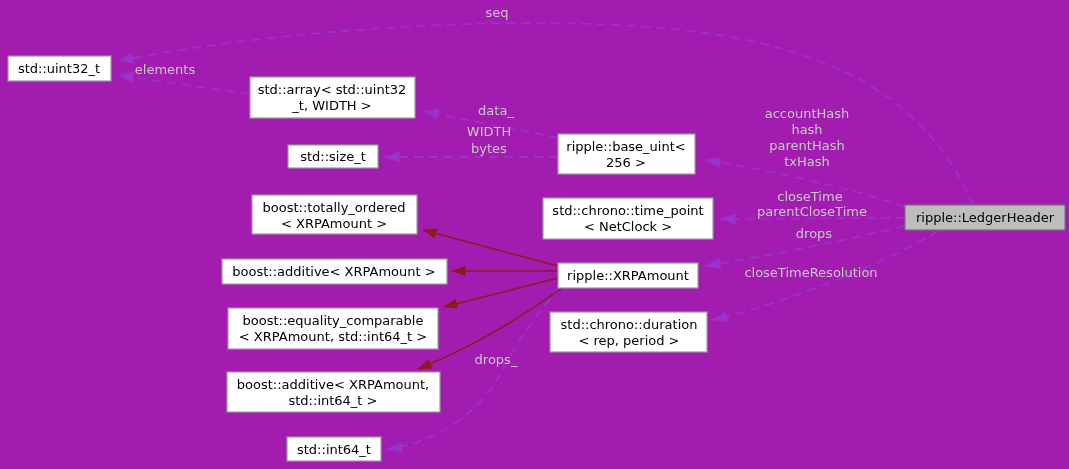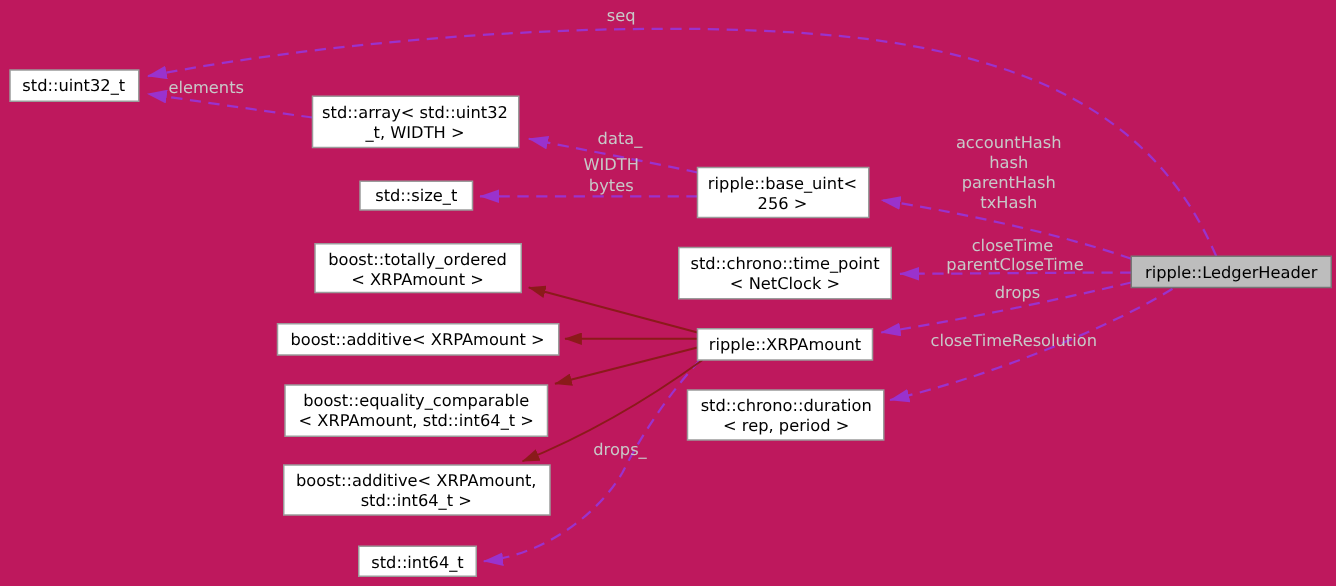--- a/index.html
+++ b/index.html
@@ -4,21 +4,21 @@
 <style>
   html, body {
     margin: 0;
     padding: 0;
     background: #000000;
   }
   .stage {
     position: relative;
     width: 1069px;
     height: 469px;
-    background: #be185d;
+    background: #a21caf;
     font-family: "DejaVu Sans", "Liberation Sans", sans-serif;
   }
   svg { display: block; }
   .node-rect {
     fill: #ffffff;
     stroke: #9b9b9b;
     stroke-width: 1.2;
   }
   .node-rect.root {
     fill: #bdbdbd;

